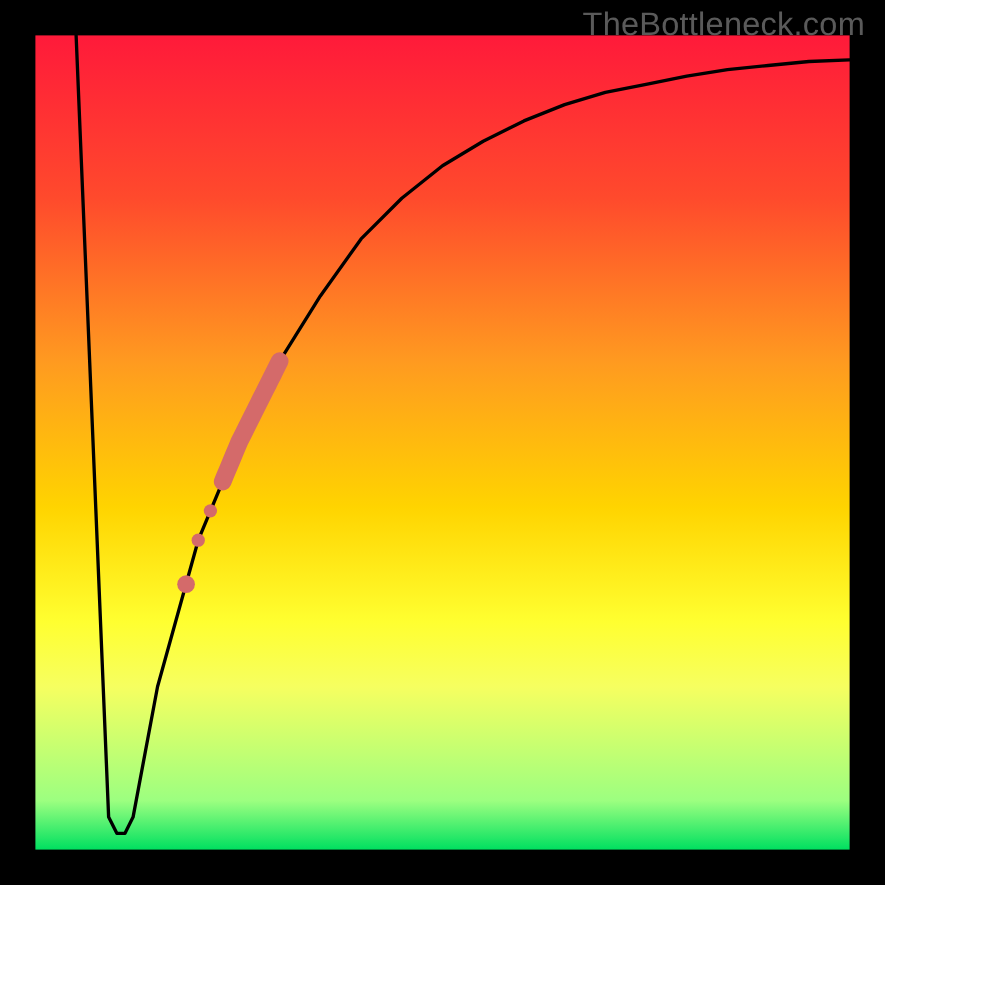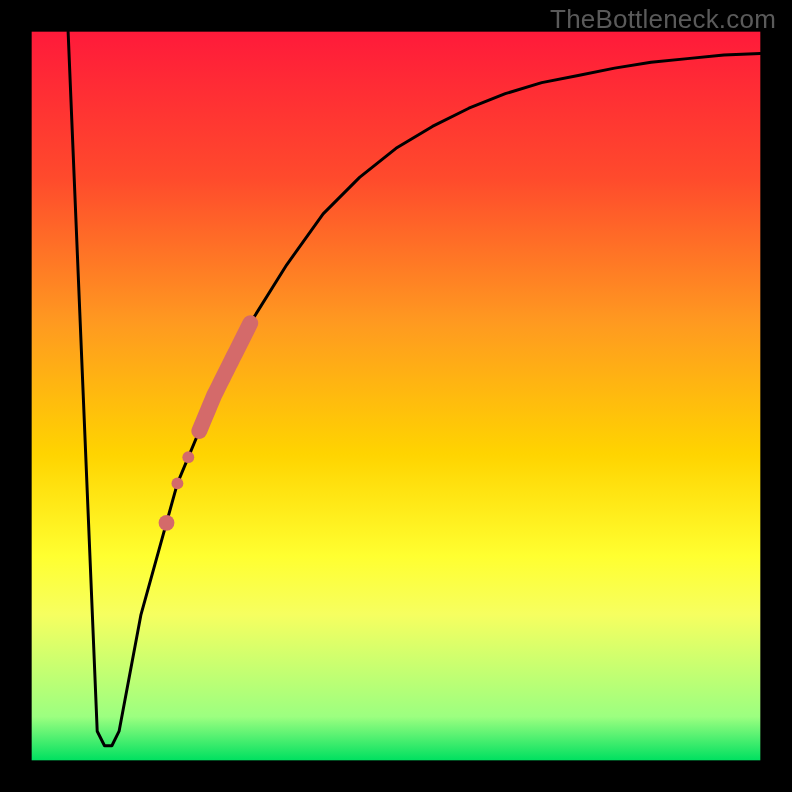--- a/index.html
+++ b/index.html
@@ -6,21 +6,21 @@
     margin: 0;
     padding: 0;
     width: 800px;
     height: 800px;
     background: #ffffff;
     font-family: Arial, Helvetica, sans-serif;
     overflow: hidden;
   }
   .stage {
     position: relative;
-    width: 792px;
+    width: 708px;
     height: 800px;
   }
   svg.chart {
     display: block;
     position: absolute;
     inset: 0;
   }
   .watermark {
     position: absolute;
     top: 4px;

